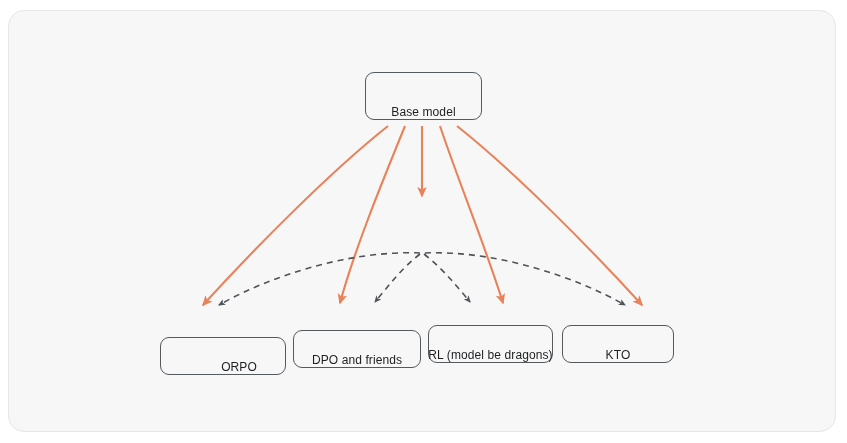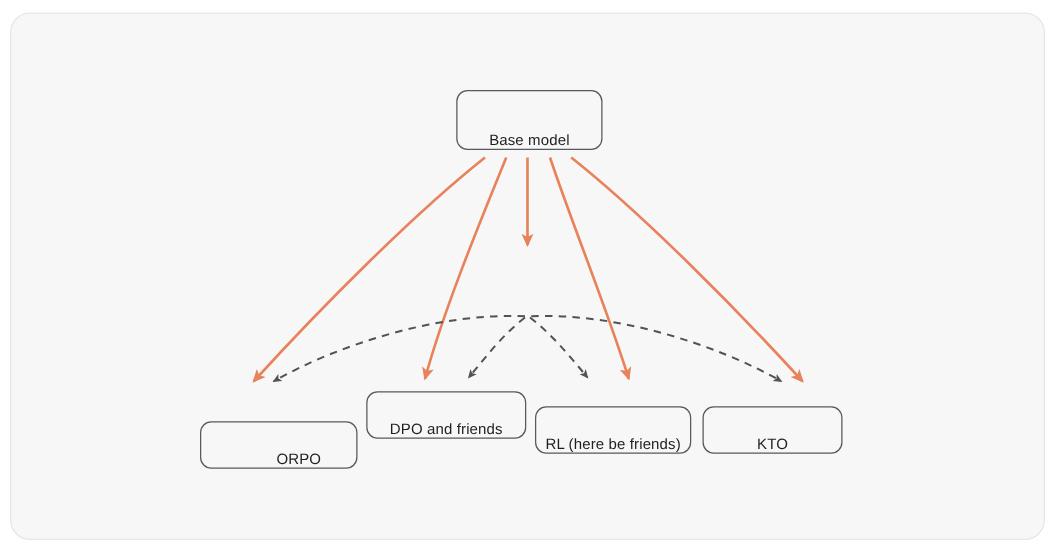--- a/index.html
+++ b/index.html
@@ -47,21 +47,21 @@
     align-items: flex-end;
     justify-content: center;
     color: #1d1f21;
     font-size: 12px;
     letter-spacing: 0.1px;
     white-space: nowrap;
   }
   #node-base   { left: 365px; top: 72px;  width: 117px; height: 48px; }
   #node-sft    { left: 385px; top: 203px; width: 76px;  height: 36px; }
   #node-orpo   { left: 160px; top: 337px; width: 126px; height: 38px; padding-left: 32px; }
-  #node-dpo    { left: 293px; top: 313px; width: 128px; height: 38px; }
+  #node-dpo    { left: 293px; top: 330px; width: 128px; height: 38px; }
   #node-rl     { left: 428px; top: 325px; width: 125px; height: 38px; }
   #node-kto    { left: 562px; top: 325px; width: 112px; height: 38px; }
 </style>
 </head>
 <body>
 
 <div id="canvas">
 
   <div class="card"></div>
 
@@ -98,20 +98,20 @@
 
   <div class="node" id="node-orpo">
     <span>ORPO</span>
   </div>
 
   <div class="node" id="node-dpo">
     <span>DPO and friends</span>
   </div>
 
   <div class="node" id="node-rl">
-    <span>RL (here be friends)</span>
+    <span>RL (model be dragons)</span>
   </div>
 
   <div class="node" id="node-kto">
     <span>KTO</span>
   </div>
 
 </div>
 
 </body></html>

